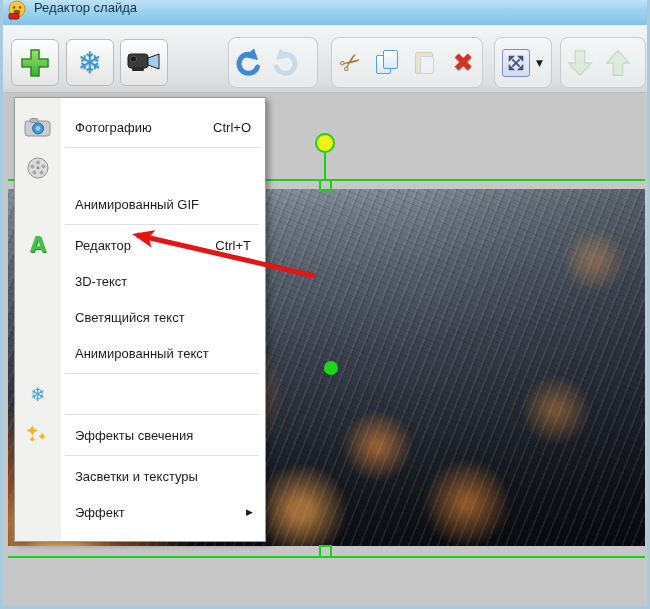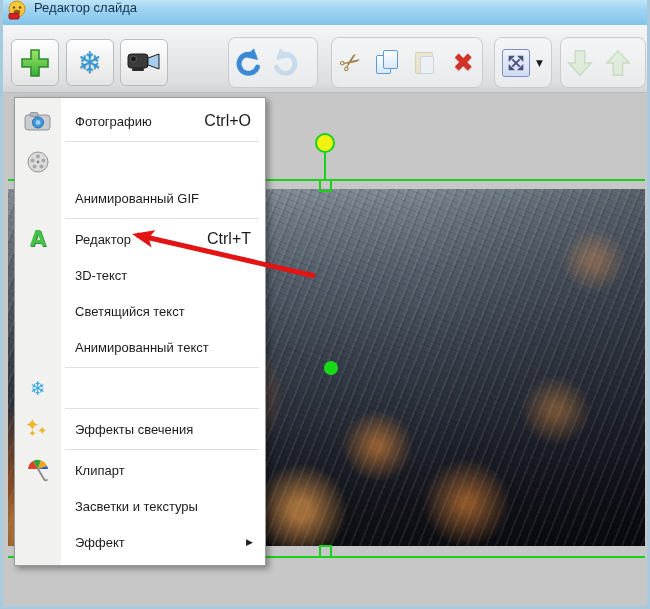--- a/index.html
+++ b/index.html
@@ -82,26 +82,26 @@
   }
   .sq-handle { position:absolute; left:316px; width:13px; height:13px; border:2px solid #1ad11a; background:transparent; }
   .sq-handle.top { top:86px; }
   .sq-handle.bottom { top:452px; }
   .center-dot { position:absolute; left:321px; top:268px; width:14px; height:14px; border-radius:50%; background:#17d917; }
   
   .menu {
     position:absolute; left:11px; top:97px; width:252px; z-index:5;
     background:linear-gradient(90deg,#f1f1ef 0,#f1f1ef 46px,#ffffff 46px);
     border:1px solid #9b9b9b; box-shadow:3px 3px 6px rgba(0,0,0,.35);
-    padding:5px 0;
+    padding:11px 0;
   }
   .mi { display:flex; align-items:center; height:36px; cursor:default; }
   .mi .ico { width:46px; display:flex; align-items:center; justify-content:center; flex:none; }
   .mi .lbl { flex:1; font-size:13px; color:#1c1c1c; padding-left:14px; white-space:nowrap; }
-  .mi .sc  { font-size:16px; color:#1c1c1c; margin-right:14px; }
+  .mi .sc  { font-size:13px; color:#1c1c1c; margin-right:14px; }
   .mi .sub { font-family:"DejaVu Sans", sans-serif; font-size:9px; color:#1c1c1c; margin-right:12px; }
   .msep { height:1px; background:#e0e0e0; margin:2px 6px 2px 50px; }
   .mi-a { font-family:"DejaVu Sans", sans-serif; font-weight:bold; font-size:21px; color:#46c24a; text-shadow:1px 1px 0 #2d8c31; }
   .mi-snow { font-family:"DejaVu Sans", sans-serif; font-size:19px; color:#38a8dc; }
   .spark { position:relative; width:26px; height:26px; }
   .spark span { position:absolute; font-family:"DejaVu Sans", sans-serif; color:#f2b81e; text-shadow:0 0 1px #c88f10; }
   .s1 { font-size:15px; left:1px; top:0; }
   .s2 { font-size:10px; left:13px; top:9px; }
   .s3 { font-size:8px;  left:4px;  top:13px; }
   
@@ -297,32 +297,20 @@
         <span class="spark">
             <span class="s1">✦</span>
             <span class="s2">✦</span>
             <span class="s3">✦</span>
           </span>
       </span>
       <span class="lbl">Эффекты свечения</span>
     </div>
     <div class="msep"></div>
 
-    <div class="mi">
-      <span class="ico">
-        <svg width="26" height="26" viewBox="0 0 26 26">
-          <path d="M3 12 A10 10 0 0 1 8 4 L13 12 Z" fill="#e04028"></path>
-          <path d="M8 4 A10 10 0 0 1 16 3.5 L13 12 Z" fill="#38a038"></path>
-          <path d="M16 3.5 A10 10 0 0 1 22 9 L13 12 Z" fill="#f0a818"></path>
-          <path d="M22 9 A10 10 0 0 1 23 12 L13 12 Z" fill="#2858c8"></path>
-          <path d="M13 12 L19 22 q1 2 3 1" fill="none" stroke="#8a8a8a" stroke-width="1.8" stroke-linecap="round"></path>
-        </svg>
-      </span>
-      <span class="lbl">Клипарт</span>
-    </div>
 
     <div class="mi">
       <span class="ico"></span>
       <span class="lbl">Засветки и текстуры</span>
     </div>
 
     <div class="mi">
       <span class="ico"></span>
       <span class="lbl">Эффект</span>
       <span class="sub">▶</span>

